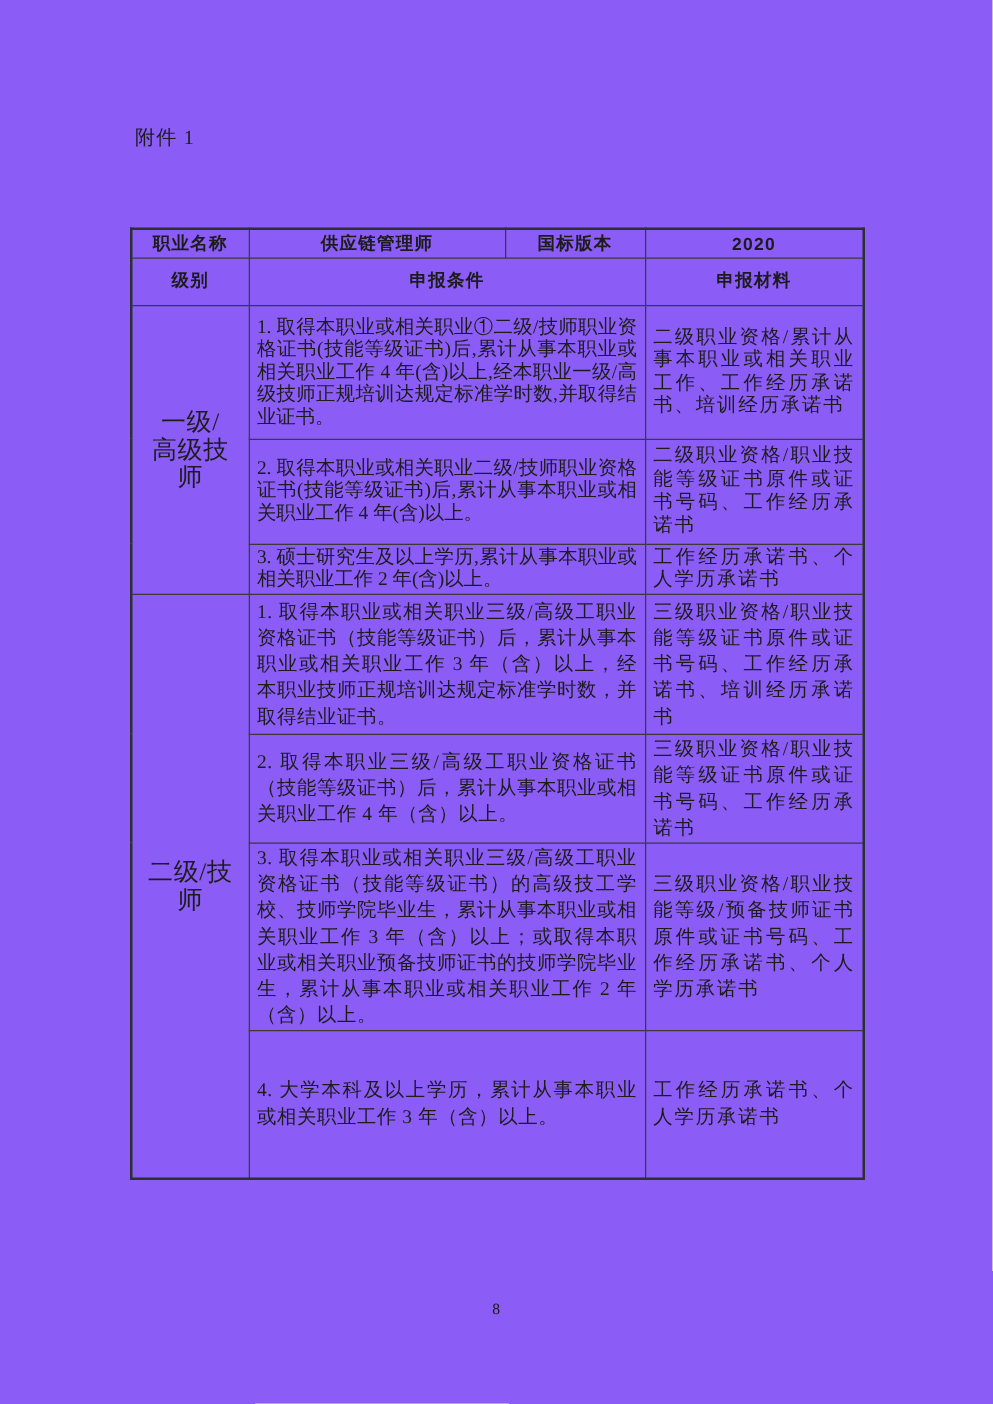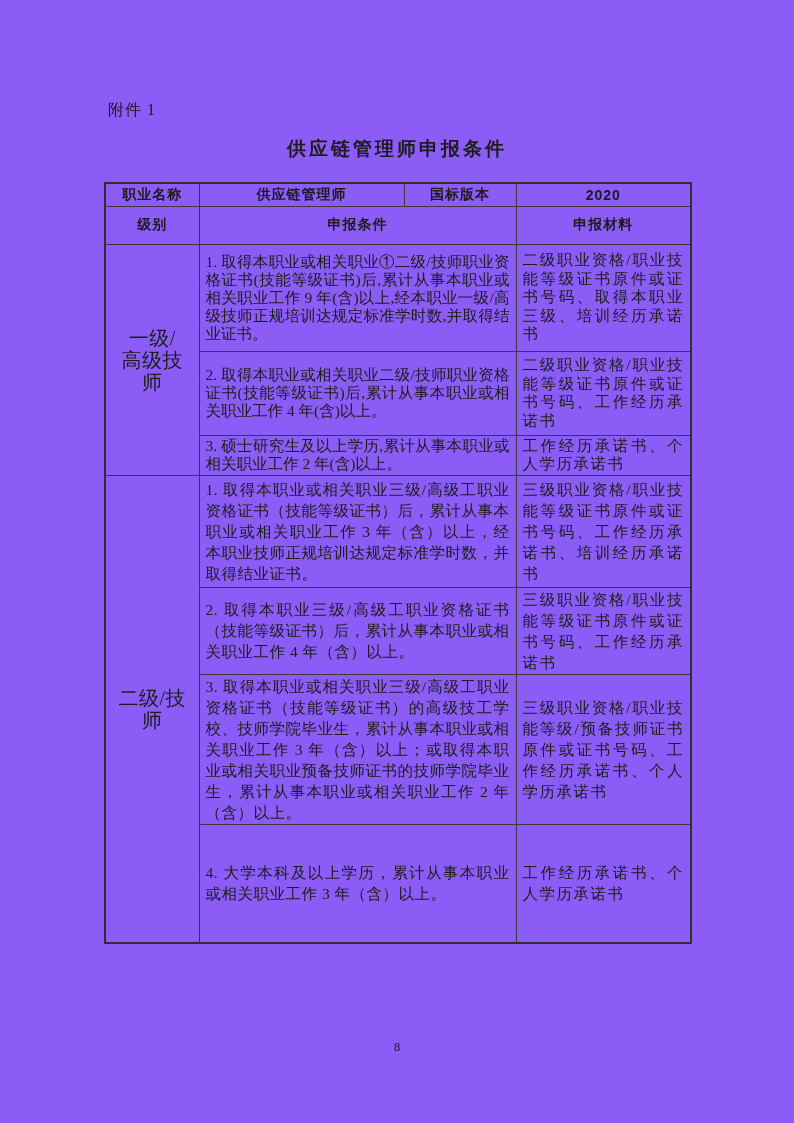--- a/index.html
+++ b/index.html
@@ -77,21 +77,20 @@
     text-align:center;font-size:12.5px;
   }
 </style>
 </head>
 <body>
 
 <div class="page">
 
   <div class="attachment">附件 1</div>
 
-  <div class="doc-title">供应链管理师申报条件</div>
 
   <table class="cond-table">
     <colgroup>
       <col style="width:94px">
       <col style="width:205px">
       <col style="width:112px">
       <col style="width:175px">
     </colgroup>
 
     <tbody>
@@ -104,22 +103,22 @@
 
     <tr class="r-h2">
       <td class="hd">级别</td>
       <td class="hd" colspan="2">申报条件</td>
       <td class="hd">申报材料</td>
     </tr>
 
     <tr class="s1 r-s1a">
       <td class="level-cell" rowspan="3">一级/
 高级技师</td>
-      <td class="cond" colspan="2">1. 取得本职业或相关职业①二级/技师职业资格证书(技能等级证书)后,累计从事本职业或相关职业工作 9 年(含)以上,经本职业一级/高级技师正规培训达规定标准学时数,并取得结业证书。</td>
-      <td class="mat">二级职业资格/职业技能等级证书原件或证书号码、取得本职业三级、培训经历承诺书</td>
+      <td class="cond" colspan="2">1. 取得本职业或相关职业①二级/技师职业资格证书(技能等级证书)后,累计从事本职业或相关职业工作 4 年(含)以上,经本职业一级/高级技师正规培训达规定标准学时数,并取得结业证书。</td>
+      <td class="mat">二级职业资格/累计从事本职业或相关职业工作、工作经历承诺书、培训经历承诺书</td>
     </tr>
     <tr class="s1 r-s1b">
       <td class="cond" colspan="2">2. 取得本职业或相关职业二级/技师职业资格证书(技能等级证书)后,累计从事本职业或相关职业工作 4 年(含)以上。</td>
       <td class="mat">二级职业资格/职业技能等级证书原件或证书号码、工作经历承诺书</td>
     </tr>
     <tr class="s1 r-s1c">
       <td class="cond" colspan="2">3. 硕士研究生及以上学历,累计从事本职业或相关职业工作 2 年(含)以上。</td>
       <td class="mat">工作经历承诺书、个人学历承诺书</td>
     </tr>
 

